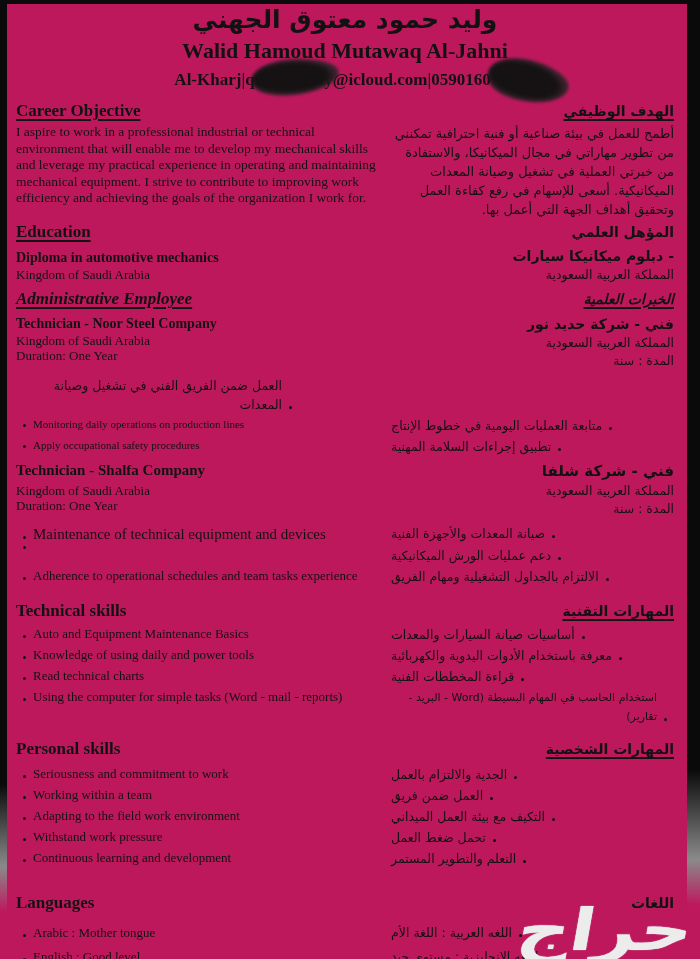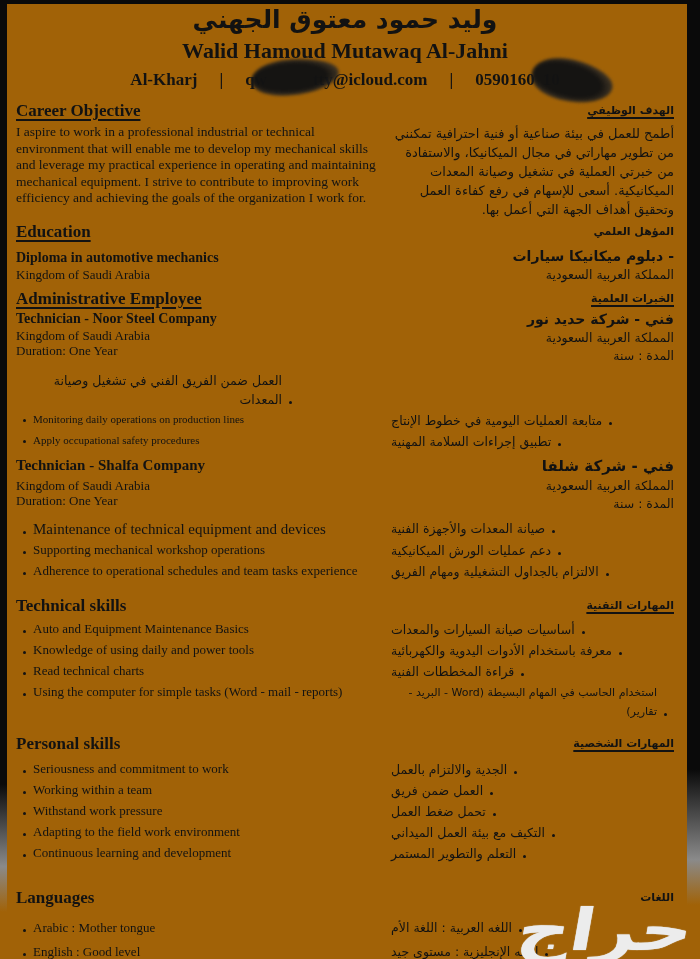--- a/index.html
+++ b/index.html
@@ -1,53 +1,53 @@
 <!DOCTYPE html>
 <html><head>
 <meta charset="utf-8">
 <style>
   html,body{margin:0;padding:0;}
   .page{
     position:relative;
     width:700px;height:959px;
-    background:#a16207;
+    background:#be185d;
     color:#121212;
     font-family:"Liberation Serif", serif;
     overflow:hidden;
     box-sizing:border-box;
   }
   
   .border-top{position:absolute;top:0;left:0;width:700px;height:4px;background:#0a0a0a;}
   .border-left{position:absolute;top:0;left:0;width:7px;height:912px;
     background:linear-gradient(to bottom,#0a0a0a 0%,#0a0a0a 86%,#8a8a8a 95%,rgba(150,150,150,0) 100%);}
   .border-right{position:absolute;top:0;right:0;width:13px;height:905px;
     background:linear-gradient(to bottom,#0a0a0a 0%,#0a0a0a 85%,#8a8a8a 95%,rgba(150,150,150,0) 100%);}
   .content{position:relative;padding:4px 26px 0 16px;box-sizing:border-box;}
 
   
   .name-ar{font-family:"DejaVu Sans",sans-serif;font-weight:bold;font-size:25px;line-height:32px;text-align:center;direction:rtl;}
   .name-en{font-weight:bold;font-size:22px;line-height:30px;text-align:center;}
   .contact{font-weight:bold;font-size:17px;line-height:24px;margin-top:2px;margin-bottom:8px;
-    display:flex;justify-content:center;align-items:center;gap:22px;}
+    display:flex;justify-content:center;align-items:center;gap:0;}
   .sep{font-weight:bold;}
   .redact{position:relative;display:inline-flex;align-items:center;}
   .gap-email{display:inline-block;width:46px;}
   .gap-phone{display:inline-block;width:8px;}
   .blob{position:absolute;border-radius:48% 56% 62% 42% / 55% 45% 60% 48%;
     background:radial-gradient(ellipse at 45% 50%, rgba(18,18,18,0.98) 52%, rgba(45,45,45,0.8) 74%, rgba(80,80,80,0.15) 96%);
     filter:blur(1.5px);pointer-events:none;}
   .blob-email{left:6px;top:-9px;width:88px;height:36px;transform:rotate(-4deg);}
   .blob-phone{left:56px;top:-8px;width:82px;height:42px;transform:rotate(14deg);}
 
   
   .row{display:flex;justify-content:space-between;align-items:flex-start;}
   .en{width:55%;box-sizing:border-box;}
   .ar{width:43%;box-sizing:border-box;direction:rtl;text-align:right;font-family:"DejaVu Sans",sans-serif;}
   h2{margin:0;font-size:17px;line-height:22px;font-weight:bold;font-family:inherit;}
-  .ar h2{font-size:11px;}
+  .ar h2{font-size:14px;}
   .u{text-decoration:underline;text-decoration-thickness:1.5px;text-underline-offset:3px;}
   p{margin:2px 0 0 0;}
   .obj-en{font-size:13.5px;line-height:16.5px;}
   .obj-ar{font-size:13px;line-height:19px;}
   .job-title{font-weight:bold;font-size:14px;line-height:17px;margin-bottom:1px;}
   .ar .job-title{font-size:14px;line-height:18px;}
   .line{font-size:13px;line-height:15px;}
   .ar .line{font-size:12.5px;line-height:18px;}
 
   
@@ -56,21 +56,21 @@
   .bullet.ar{justify-content:flex-end;}
   .dot{flex:0 0 auto;width:3px;height:3px;border-radius:50%;background:#121212;margin:0 7px;align-self:flex-end;margin-bottom:5px;}
   .btext{font-size:13px;line-height:18px;}
   .small .btext{font-size:11px;line-height:16px;}
   .big .btext{font-size:15px;line-height:20px;}
   .ar .btext{font-size:12.5px;line-height:19px;}
 
   
   .sec-objective{margin-bottom:0px;}
   .sec-education{margin-top:2px;margin-bottom:4px;}
-  .sec-exp-heading{}
+  .sec-exp-heading{margin-bottom:5px;font-style:italic;}
   .job-head{margin-bottom:6px;}
   .job1-bullets{margin-bottom:6px;}
   .job2-bullets{margin-bottom:14px;}
   .sec-technical .head-row{margin-bottom:3px;}
   .sec-technical{margin-bottom:12px;}
   .sec-personal .head-row{margin-bottom:5px;}
   .sec-personal{margin-bottom:24px;}
   .sec-languages .head-row{margin-bottom:9px;margin-top:24px;}
   .lang-row{margin-bottom:5px;align-items:flex-end;}
 
@@ -206,21 +206,20 @@
             <span class="btext">Maintenance of technical equipment and devices</span>
           </div>
         <div class="ar bullet">
             <span class="dot"></span>
             <span class="btext">صيانة المعدات والأجهزة الفنية</span>
           </div>
       </div>
       <div class="row brow">
         <div class="en bullet">
             <span class="dot"></span>
-            <span class="btext">Supporting mechanical workshop operations</span>
           </div>
         <div class="ar bullet">
             <span class="dot"></span>
             <span class="btext">دعم عمليات الورش الميكانيكية</span>
           </div>
       </div>
       <div class="row brow">
         <div class="en bullet">
             <span class="dot"></span>
             <span class="btext">Adherence to operational schedules and team tasks experience</span>
@@ -308,35 +307,35 @@
             <span class="btext">Working within a team</span>
           </div>
         <div class="ar bullet">
             <span class="dot"></span>
             <span class="btext">العمل ضمن فريق</span>
           </div>
       </div>
       <div class="row brow">
         <div class="en bullet">
             <span class="dot"></span>
+            <span class="btext">Adapting to the field work environment</span>
+          </div>
+        <div class="ar bullet">
+            <span class="dot"></span>
+            <span class="btext">التكيف مع بيئة العمل الميداني</span>
+          </div>
+      </div>
+      <div class="row brow">
+        <div class="en bullet">
+            <span class="dot"></span>
             <span class="btext">Withstand work pressure</span>
           </div>
         <div class="ar bullet">
             <span class="dot"></span>
             <span class="btext">تحمل ضغط العمل</span>
-          </div>
-      </div>
-      <div class="row brow">
-        <div class="en bullet">
-            <span class="dot"></span>
-            <span class="btext">Adapting to the field work environment</span>
-          </div>
-        <div class="ar bullet">
-            <span class="dot"></span>
-            <span class="btext">التكيف مع بيئة العمل الميداني</span>
           </div>
       </div>
       <div class="row brow">
         <div class="en bullet">
             <span class="dot"></span>
             <span class="btext">Continuous learning and development</span>
           </div>
         <div class="ar bullet">
             <span class="dot"></span>
             <span class="btext">التعلم والتطوير المستمر</span>

